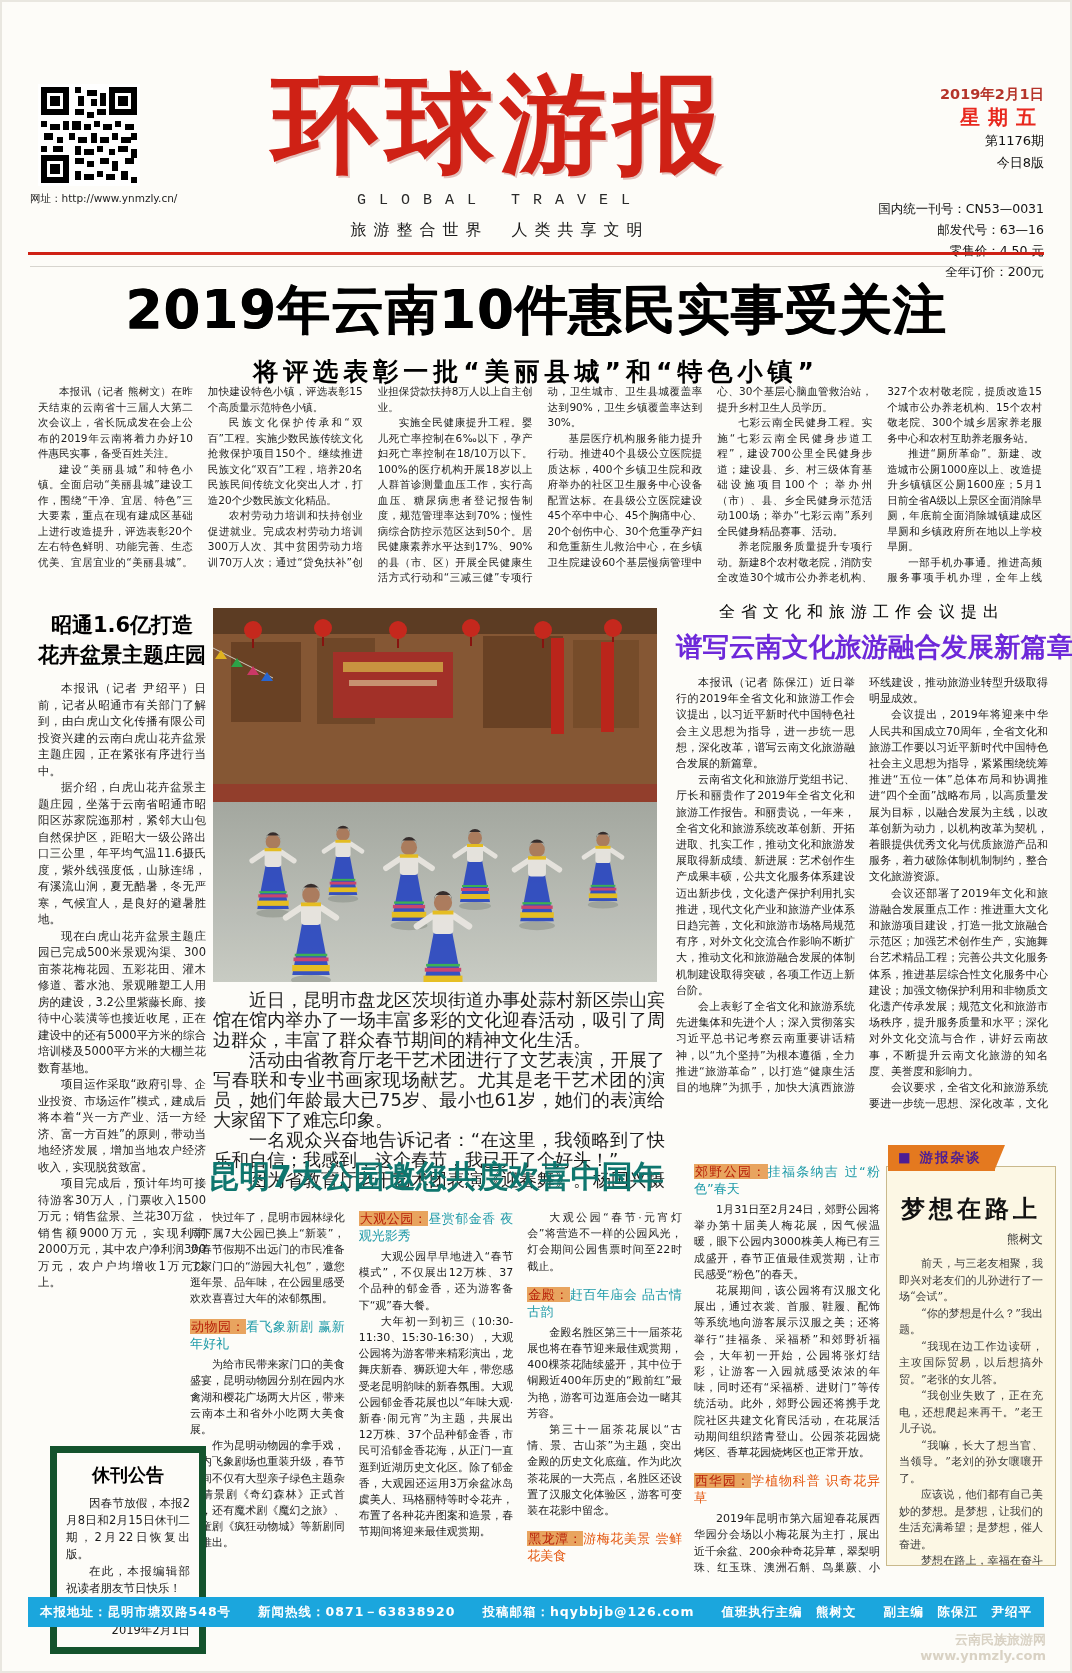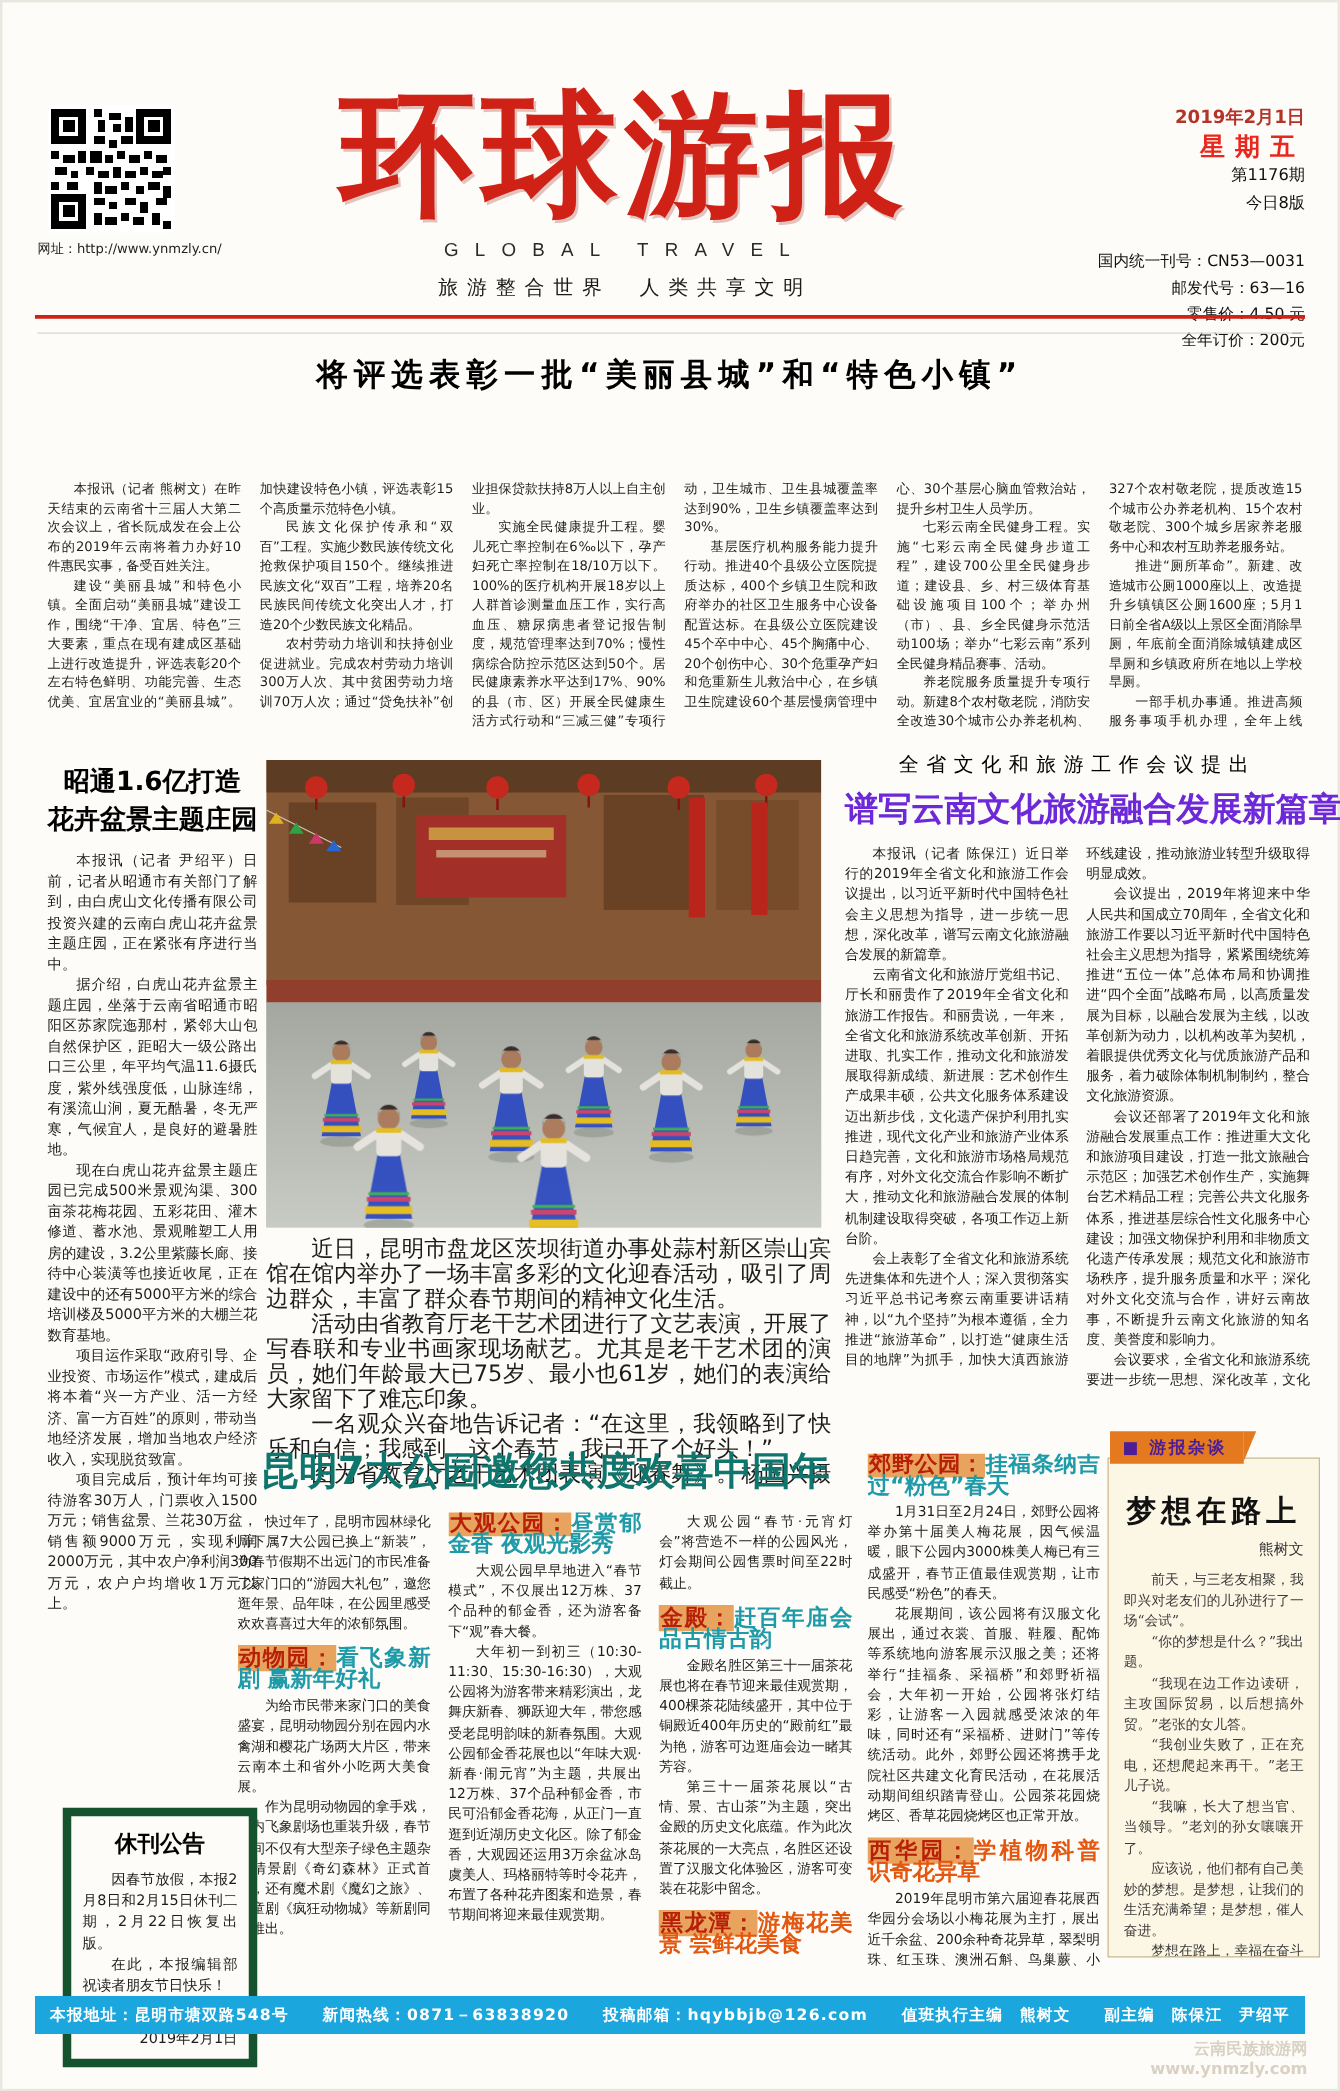--- a/index.html
+++ b/index.html
@@ -11,21 +11,21 @@
   .page{position:relative;width:1072px;height:1673px;margin:0 auto;background:#fdfcf8;
         overflow:hidden;font-family:"DejaVu Sans","Liberation Sans",sans-serif;color:#1c1c1c;
         box-shadow:inset 0 0 0 2px #e9e7e0;}
   
   .qr{position:absolute;left:38px;top:84px;width:102px;height:102px;}
   .qr-url{position:absolute;left:30px;top:192px;width:160px;font-size:10.5px;color:#222;}
   .mast-title{position:absolute;left:240px;top:52px;width:520px;text-align:center;
       font-family:"DejaVu Serif","Liberation Serif",serif;font-weight:900;font-size:108px;
       letter-spacing:6px;color:var(--masthead-red);text-shadow:2px 2px 0 rgba(150,20,10,.25);white-space:nowrap;}
   .mast-en{position:absolute;left:240px;top:192px;width:520px;text-align:center;font-size:15px;
-      letter-spacing:13px;color:#2a2a2a;font-family:Liberation Sans, sans-serif;}
+      letter-spacing:13px;color:#2a2a2a;font-family:Liberation Mono, monospace;}
   .mast-slogan{position:absolute;left:240px;top:220px;width:520px;text-align:center;font-size:16px;
       letter-spacing:7px;color:#1a1a1a;}
   .pub{position:absolute;right:28px;top:84px;width:230px;text-align:right;line-height:21px;}
   .pub-date{font-size:14.5px;color:#b5342a;font-weight:bold;}
   .pub-weekday{font-size:20px;color:var(--date-red);font-weight:bold;letter-spacing:8px;margin:2px 0;}
   .pub-issue,.pub-pages{font-size:13px;color:#111;line-height:22px;}
   .pub-meta{font-size:12.5px;color:#111;line-height:21px;}
   .pub-meta-block{margin-top:24px;}
   .red-rule{position:absolute;left:28px;right:28px;top:252px;height:3px;background:var(--masthead-red);}
   
@@ -51,21 +51,21 @@
   .cu{position:absolute;left:676px;top:602px;width:372px;}
   .cu-kicker{margin:0;text-align:center;font-size:16px;letter-spacing:6px;color:#000;font-weight:500;}
   .cu-hl{margin:6px 0 10px;text-align:center;font-size:26.5px;font-weight:900;color:#6d28d9;white-space:nowrap;}
   .cu-body{height:452px;overflow:hidden;column-count:2;column-gap:14px;font-size:11px;line-height:16.2px;text-align:justify;}
   
   .parks-main{position:absolute;left:190px;top:1156px;width:492px;}
   .parks-hl{margin:0 0 12px;text-align:center;font-size:31px;font-weight:900;color:#0f766e;white-space:nowrap;}
   .parks-body{height:356px;overflow:hidden;column-count:3;column-gap:14px;font-size:11px;line-height:16.2px;text-align:justify;}
   .col4{position:absolute;left:694px;top:1163px;width:186px;height:410px;overflow:hidden;
         font-size:11px;line-height:16.2px;text-align:justify;}
-  .sec-head{margin:11px 0 5px;font-size:18px;font-weight:bold;text-indent:0;line-height:17px;}
+  .sec-head{margin:11px 0 5px;font-size:13px;font-weight:normal;text-indent:0;line-height:17px;}
   .sec-head:first-child{margin-top:0;}
   .sec-label{background:var(--label-bg);color:var(--label-red);padding:0 1px;}
   .sec-sub.teal{color:var(--sec-teal);}
   .sec-sub.orange{color:var(--sec-orange);}
   
   .sb-tag{position:absolute;left:888px;top:1145px;background:var(--sidebar-orange);color:#4c1d95;
       font-size:13.5px;font-weight:bold;padding:4px 14px 4px 10px;letter-spacing:2px;z-index:2;}
   .sb-tag::after{content:"";position:absolute;right:-10px;top:0;border-style:solid;
       border-width:24px 10px 0 0;border-color:var(--sidebar-orange) transparent transparent transparent;}
   .sb-box{position:absolute;left:886px;top:1166px;width:170px;height:400px;background:var(--sidebar-bg);
@@ -166,20 +166,21 @@
     <div class="pub-meta-block">
       <div class="pub-meta">国内统一刊号：CN53—0031</div>
       <div class="pub-meta">邮发代号：63—16</div>
       <div class="pub-meta">零售价：4.50 元</div>
       <div class="pub-meta">全年订价：200元</div>
     </div>
   </div>
   <div class="red-rule"></div>
 
   <section class="lead-block">
+    <h1 class="lead-hl">2019年云南10件惠民实事受关注</h1>
     <h2 class="lead-sub">将评选表彰一批“美丽县城”和“特色小镇”</h2>
   </section>
 
   <section class="lead-body">
     <p>本报讯（记者 熊树文）在昨天结束的云南省十三届人大第二次会议上，省长阮成发在会上公布的2019年云南将着力办好10件惠民实事，备受百姓关注。</p>
     <p>建设“美丽县城”和特色小镇。全面启动“美丽县城”建设工作，围绕“干净、宜居、特色”三大要素，重点在现有建成区基础上进行改造提升，评选表彰20个左右特色鲜明、功能完善、生态优美、宜居宜业的“美丽县城”。加快建设特色小镇，评选表彰15个高质量示范特色小镇。</p>
     <p>民族文化保护传承和“双百”工程。实施少数民族传统文化抢救保护项目150个。继续推进民族文化“双百”工程，培养20名民族民间传统文化突出人才，打造20个少数民族文化精品。</p>
     <p>农村劳动力培训和扶持创业促进就业。完成农村劳动力培训300万人次、其中贫困劳动力培训70万人次；通过“贷免扶补”创业担保贷款扶持8万人以上自主创业。</p>
     <p>实施全民健康提升工程。婴儿死亡率控制在6‰以下，孕产妇死亡率控制在18/10万以下。100%的医疗机构开展18岁以上人群首诊测量血压工作，实行高血压、糖尿病患者登记报告制度，规范管理率达到70%；慢性病综合防控示范区达到50个。居民健康素养水平达到17%、90%的县（市、区）开展全民健康生活方式行动和“三减三健”专项行动，卫生城市、卫生县城覆盖率达到90%，卫生乡镇覆盖率达到30%。</p>
     <p>基层医疗机构服务能力提升行动。推进40个县级公立医院提质达标，400个乡镇卫生院和政府举办的社区卫生服务中心设备配置达标。在县级公立医院建设45个卒中中心、45个胸痛中心、20个创伤中心、30个危重孕产妇和危重新生儿救治中心，在乡镇卫生院建设60个基层慢病管理中心、30个基层心脑血管救治站，提升乡村卫生人员学历。</p>

